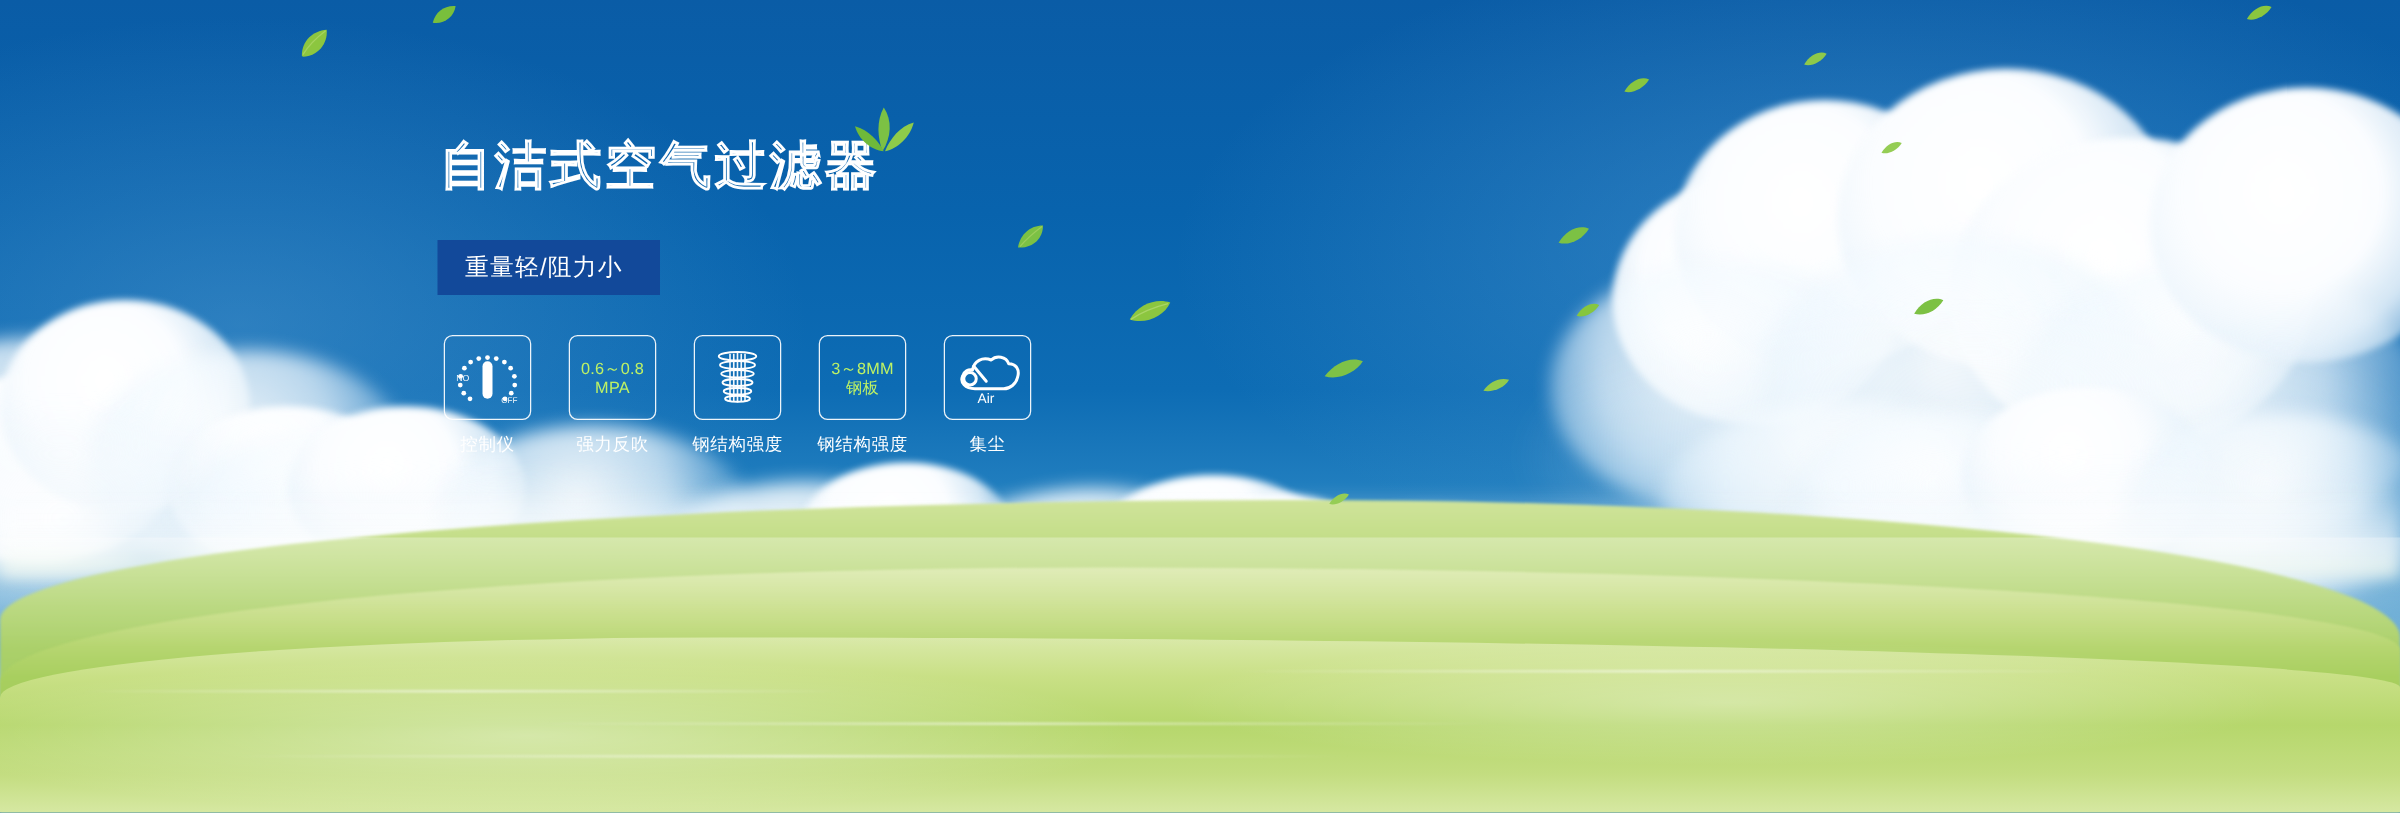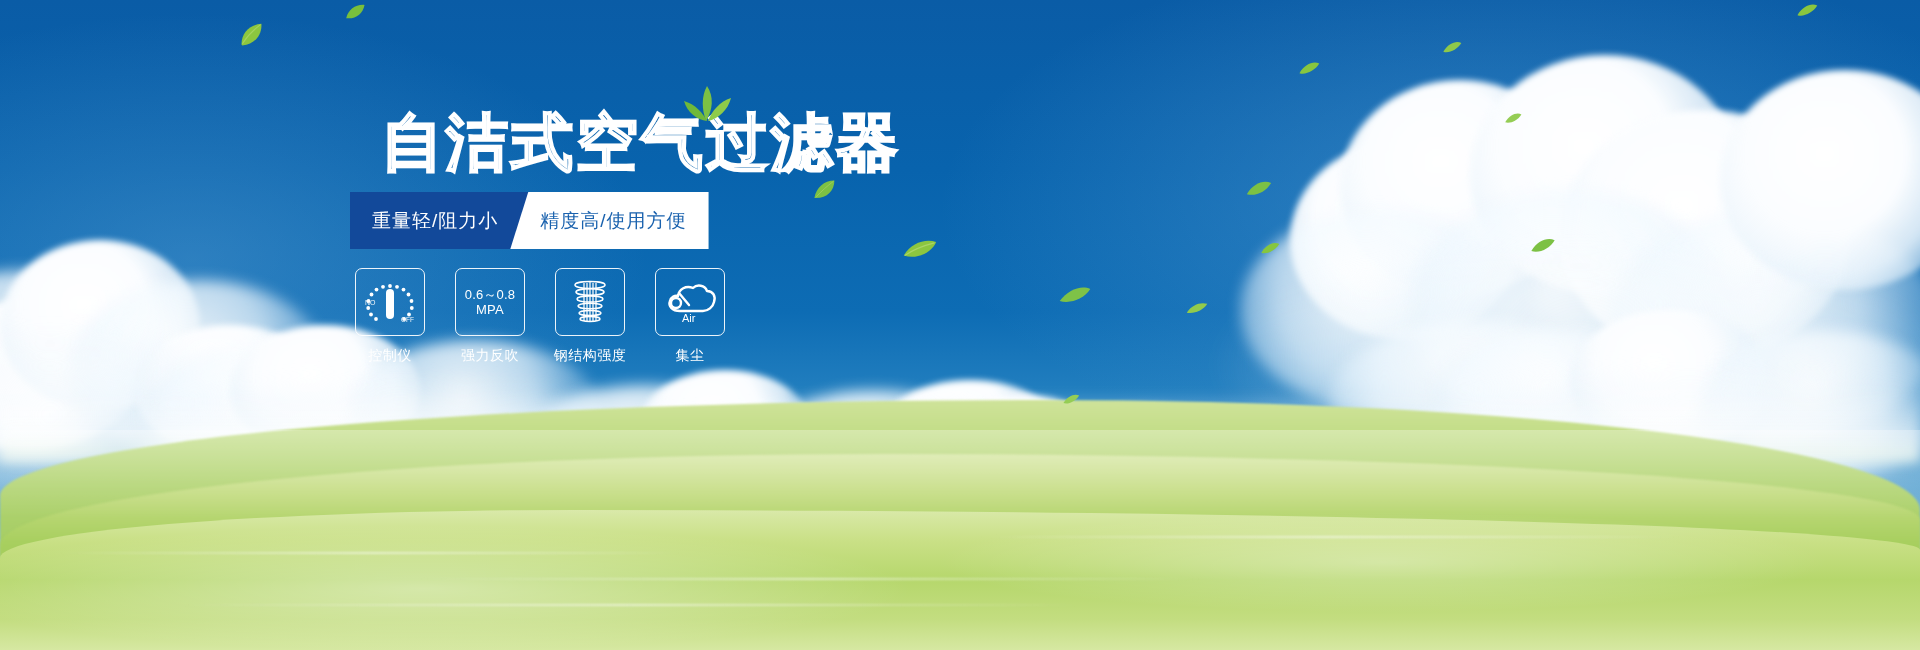--- a/index.html
+++ b/index.html
@@ -72,52 +72,51 @@
   }
 
   
   .leaf { position:absolute; pointer-events:none; }
 
   
   .content { position:absolute; left:0; top:0; width:1920px; height:650px; }
 
   .title-wrap { position:absolute; left:352px; top:112px; }
   .title {
-    font-size:62px; line-height:1; letter-spacing:3px; font-weight:700;
+    font-size:41px; line-height:1; letter-spacing:3px; font-weight:400;
     color:transparent;
     -webkit-text-stroke:2.2px #ffffff;
     text-stroke:2.2px #ffffff;
     white-space:nowrap;
     font-family:"DejaVu Sans","Liberation Sans",sans-serif;
-    margin-left:29px;
   }
   .title-leaf { position:absolute; left:327px; top:-32px; }
 
   .tags { position:absolute; left:350px; top:192px; display:flex; align-items:stretch; height:44px; }
   .tag {
     display:flex; align-items:center; justify-content:center;
-    font-size:19px; letter-spacing:1px; padding:5px 22px; height:57px;
+    font-size:19px; letter-spacing:1px; padding:5px 22px; height:44px;
   }
   .tag-dark {
     background:#12499a; color:#ffffff;
     padding-right:30px;
   }
   .tag-light {
     background:#ffffff; color:#1a62ae;
     margin-left:-18px;
     clip-path:polygon(18px 0, 100% 0, 100% 100%, 0 100%);
     padding-left:30px; padding-right:22px;
   }
 
   .features { position:absolute; left:355px; top:268px; display:flex; gap:30px; }
   .feature { width:70px; display:flex; flex-direction:column; align-items:center; }
   .fbox {
     width:70px; height:68px; border:1.6px solid rgba(255,255,255,0.92);
     border-radius:7px; display:flex; flex-direction:column;
-    align-items:center; justify-content:center; color:#ffffff;
+    align-items:center; justify-content:center; color:#bef264;
   }
   .fbox-text { font-size:13px; line-height:1.18; text-align:center; letter-spacing:0.2px; }
   .flabel { margin-top:11px; font-size:14px; color:#ffffff; white-space:nowrap; letter-spacing:0.5px; }
   .feature:nth-child(2) .flabel,
   .feature:nth-child(3) .flabel,
   .feature:nth-child(4) .flabel { position:relative; }
 </style>
 </head>
 <body>
 
@@ -238,21 +237,20 @@
       <svg class="title-leaf" width="56" height="42" viewBox="0 0 56 42">
         <path d="M27 41C23 30 22 17 28 6c7 10 6 24 -1 35z" fill="#7cc144"></path>
         <path d="M29 41C33 31 41 21 52 18c-3 12-13 21-23 23z" fill="#8ecb4a"></path>
         <path d="M28 41C24 33 16 24 5 21c3 11 13 19 23 20z" fill="#6fb93a"></path>
       </svg>
       <div class="title">自洁式空气过滤器</div>
     </div>
 
     <div class="tags">
       <div class="tag tag-dark">重量轻/阻力小</div>
-      <div class="tag tag-light">精度高/使用方便</div>
     </div>
 
     <div class="features">
 
       <div class="feature">
         <div class="fbox">
           <svg width="58" height="50" viewBox="0 0 58 50">
             <g fill="#ffffff">
               <circle cx="29" cy="9" r="1.9"></circle>
                 <circle cx="36" cy="9.8" r="1.9"></circle>
@@ -302,20 +300,27 @@
               <line x1="22" y1="6" x2="22" y2="44"></line>
               <line x1="25" y1="5" x2="25" y2="45"></line>
               <line x1="28" y1="6" x2="28" y2="44"></line>
               <line x1="31" y1="6" x2="31" y2="44"></line>
             </g>
           </svg>
         </div>
         <div class="flabel">钢结构强度</div>
       </div>
 
+      <div class="feature">
+        <div class="fbox">
+          <div class="fbox-text">3～8MM</div>
+          <div class="fbox-text">钢板</div>
+        </div>
+        <div class="flabel">钢结构强度</div>
+      </div>
 
       <div class="feature">
         <div class="fbox">
           <svg width="56" height="46" viewBox="0 0 56 46">
             <path d="M18 32 C10 32 6 27 8 22 C9 18 13 16 16 17 C17 10 24 6 31 9 C35 5 43 6 45 12 C51 12 54 17 52 23 C51 28 46 32 41 32 Z" fill="none" stroke="#ffffff" stroke-width="2.4" stroke-linejoin="round"></path>
             <circle cx="14" cy="24" r="5" fill="none" stroke="#ffffff" stroke-width="2.4"></circle>
             <path d="M17 14 L27 26" stroke="#ffffff" stroke-width="2.4" stroke-linecap="round"></path>
             <text x="20" y="43" font-family="Liberation Sans, sans-serif" font-size="11" fill="#ffffff">Air</text>
           </svg>
         </div>

